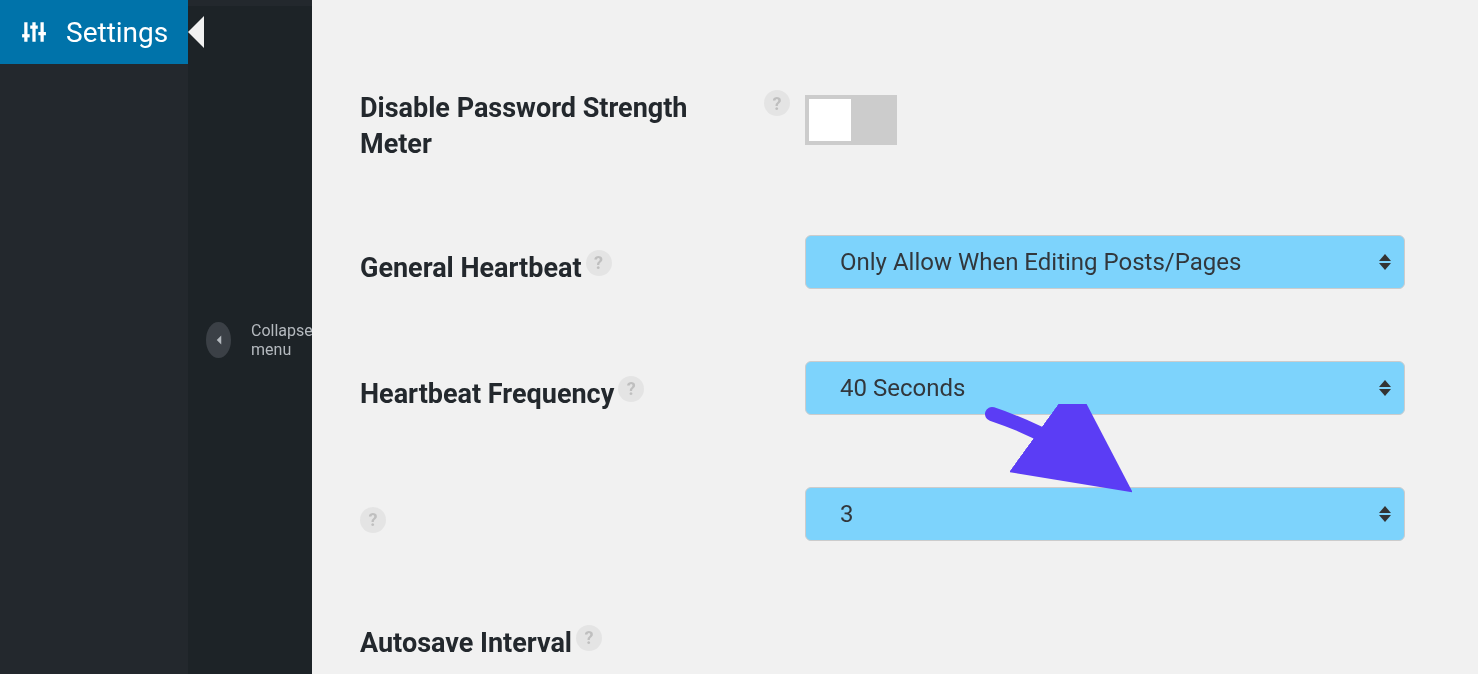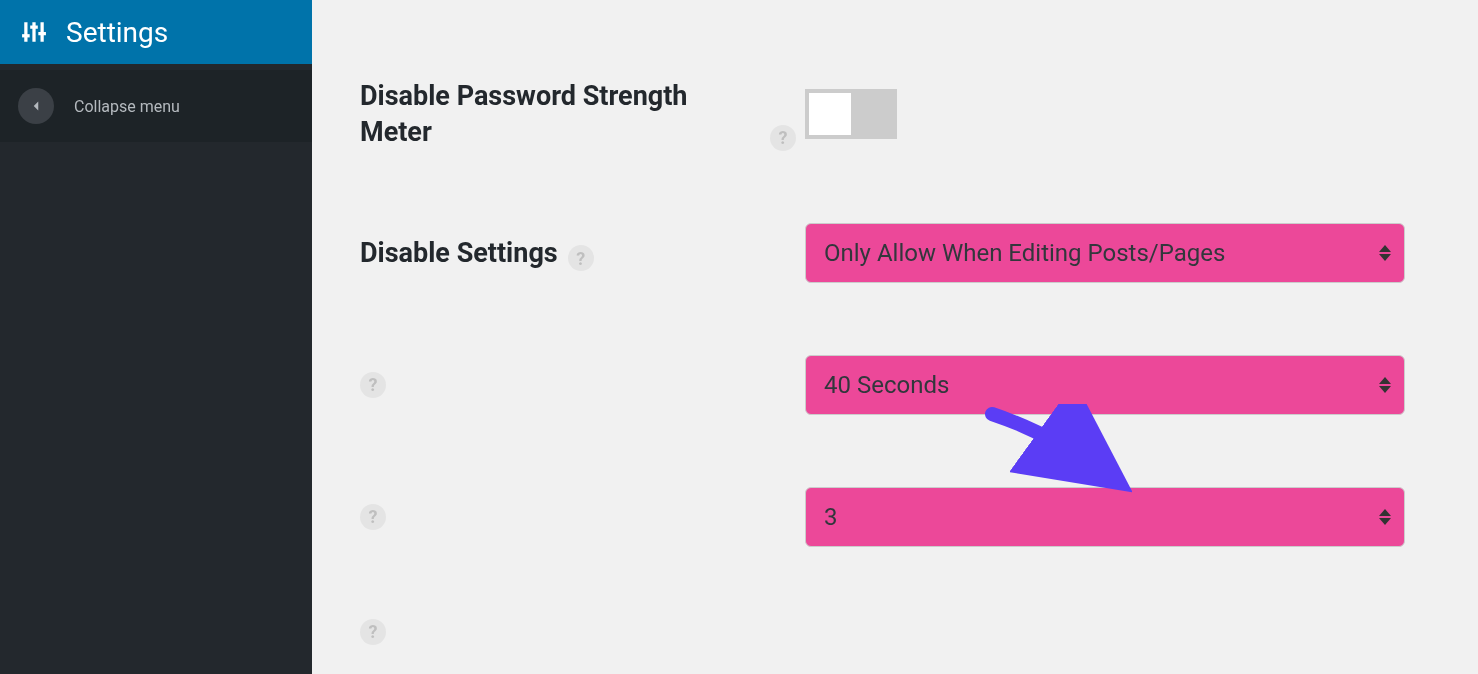--- a/index.html
+++ b/index.html
@@ -11,21 +11,21 @@
     overflow: hidden;
   }
   body { display: flex; }
 
   
   .sidebar {
     width: 312px;
     background: #23282d;
     color: #b4b9be;
     display: flex;
-    flex-direction: column;
+    flex-direction: row;
   }
   .sidebar-top {
     position: relative;
     background: #0073aa;
     color: #fff;
     display: flex;
     align-items: center;
     gap: 18px;
     padding: 14px 20px;
     height: 64px;
@@ -94,22 +94,23 @@
   .settings-table { width: 100%; }
   .setting-row {
     display: flex;
     align-items: center;
     margin-top: 72px;
   }
   .setting-row.first { margin-top: 78px; }
   .setting-label-cell {
     width: 445px;
     display: flex;
-    align-items: flex-end;
-    gap: 10px;
+    align-items: flex-start;
+    gap: 4px;
+    margin-top: 12px;
   }
   .setting-label {
     font-size: 27px;
     font-weight: 700;
     color: #23282d;
     line-height: 1.35;
     max-width: 400px;
   }
   .help-icon {
     width: 26px; height: 26px;
@@ -140,25 +141,25 @@
     background: #fff;
   }
 
   
   .select-wrap {
     position: relative;
     width: 600px;
   }
   .select-box {
     width: 100%;
-    height: 60px;
-    background: #ec4899;
+    height: 54px;
+    background: #7dd3fc;
     border: 1px solid #ccc;
     border-radius: 6px;
-    padding: 0 46px 0 18px;
+    padding: 0 46px 0 34px;
     display: flex;
     align-items: center;
     font-size: 24px;
     color: #32373c;
     cursor: pointer;
   }
   .select-arrows {
     position: absolute;
     right: 14px;
     top: 50%;
@@ -224,38 +225,39 @@
       </div>
       <div class="setting-control-cell">
         <div class="toggle">
           <div class="knob"></div>
         </div>
       </div>
     </div>
 
     <div class="setting-row">
       <div class="setting-label-cell">
-        <span class="setting-label">Disable Settings</span>
+        <span class="setting-label">General Heartbeat</span>
         <span class="help-icon">?</span>
       </div>
       <div class="setting-control-cell">
         <div class="select-wrap">
           <div class="select-box">
             <span>Only Allow When Editing Posts/Pages</span>
           </div>
           <span class="select-arrows">
             <span class="tri-up"></span>
               <span class="tri-down"></span>
           </span>
         </div>
       </div>
     </div>
 
     <div class="setting-row">
       <div class="setting-label-cell">
+        <span class="setting-label">Heartbeat Frequency</span>
         <span class="help-icon">?</span>
       </div>
       <div class="setting-control-cell">
         <div class="select-wrap">
           <div class="select-box">
             <span>40 Seconds</span>
           </div>
           <span class="select-arrows">
             <span class="tri-up"></span>
               <span class="tri-down"></span>
@@ -276,20 +278,21 @@
           <span class="select-arrows">
             <span class="tri-up"></span>
               <span class="tri-down"></span>
           </span>
         </div>
       </div>
     </div>
 
     <div class="setting-row">
       <div class="setting-label-cell">
+        <span class="setting-label">Autosave Interval</span>
         <span class="help-icon">?</span>
       </div>
     </div>
 
   </div>
 
   <svg class="annotation-arrow" viewBox="0 0 150 90">
     <defs>
       <marker id="arrowhead" markerWidth="8" markerHeight="8" refX="6" refY="4" orient="auto">
         <path d="M0,0 L8,4 L0,8 Z" fill="#5b3df5"></path>

